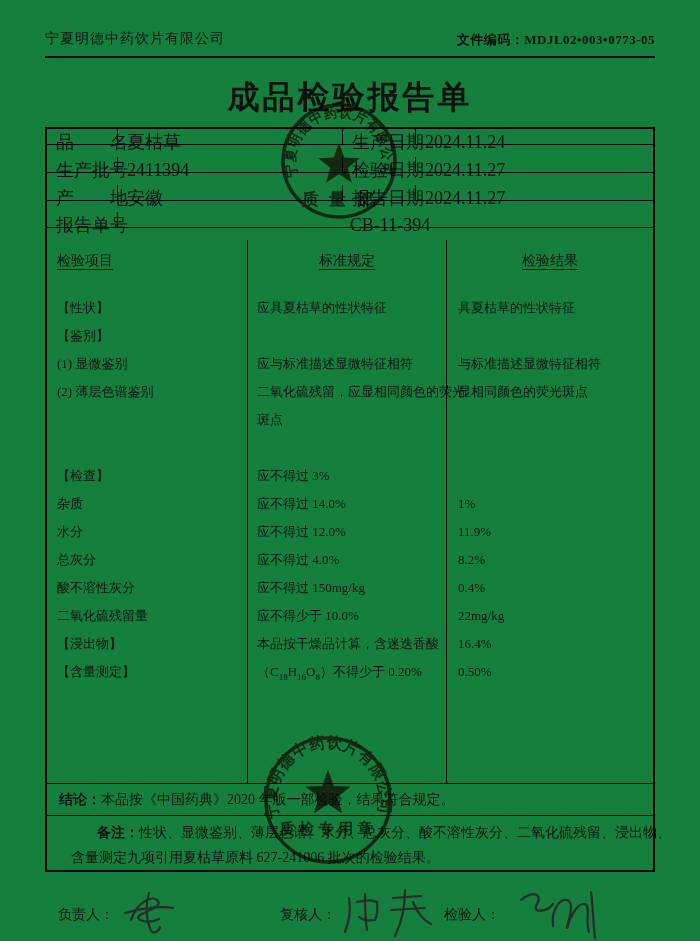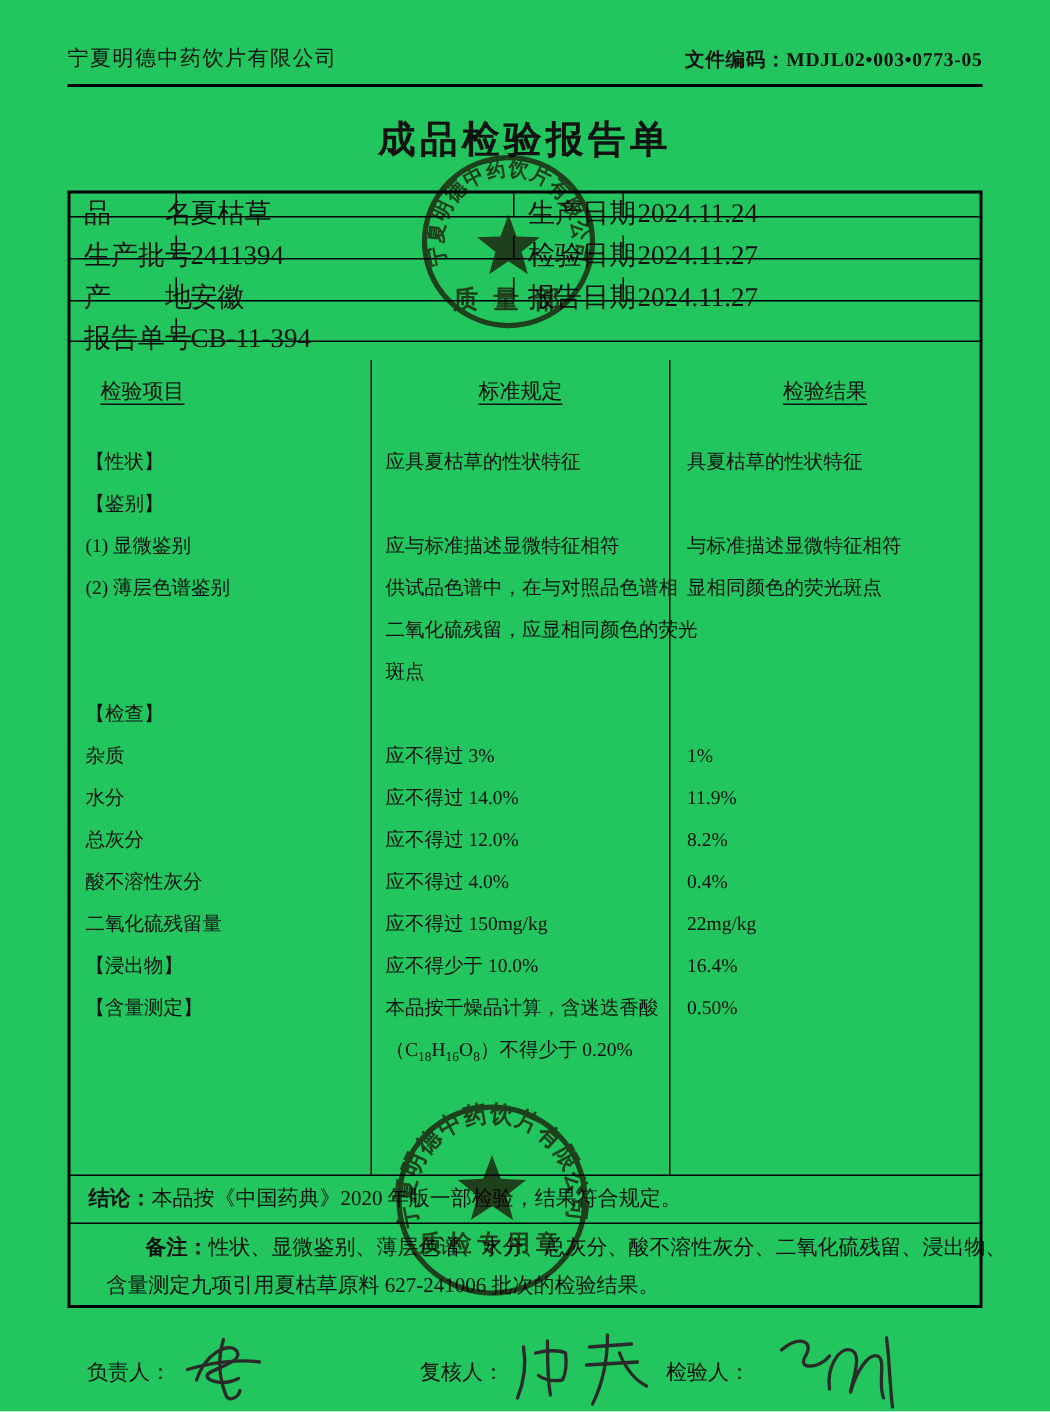--- a/index.html
+++ b/index.html
@@ -1,44 +1,44 @@
 <!DOCTYPE html>
 <html><head>
 <meta charset="utf-8">
 <style>
   html,body{margin:0;padding:0;background:#ffffff;}
   .page{
-    position:relative;width:700px;height:941px;background:#22c55e;
+    position:relative;width:700px;height:941px;background:#15803d;
     font-family:"Liberation Serif","DejaVu Serif",serif;color:#111;overflow:hidden;
   }
   
   .company{position:absolute;left:45px;top:30px;font-size:14px;letter-spacing:1px;}
   .doc-code{position:absolute;right:45px;top:31px;font-size:13px;font-weight:bold;letter-spacing:.5px;}
   .header-rule{position:absolute;left:45px;top:56px;width:610px;height:2px;background:#000;}
   .title{position:absolute;left:0;top:76px;width:700px;text-align:center;
-         font-size:25px;font-weight:bold;letter-spacing:3px;}
+         font-size:32px;font-weight:bold;letter-spacing:3px;}
   
   .doc-table{position:absolute;left:45px;top:127px;width:610px;height:745px;
              border:2px solid #000;box-sizing:border-box;display:flex;flex-direction:column;background:transparent;}
   
   .info-grid{display:grid;grid-template-columns:71px 225px 73px 237px;height:112px;}
   .ic{box-sizing:border-box;border-bottom:1px solid #000;font-size:18px;line-height:27px;height:16px;
       padding-left:9px;white-space:nowrap;overflow:visible;}
   .ic.lab{border-right:1px solid #000;}
   .ic.val{border-right:1px solid #000;}
   .ic.val2{border-right:none;}
-  .ic.span3{grid-column:2 / 5;border-right:none;}
+  .ic.span3{grid-column:2 / 5;border-right:none;text-align:center;}
   
   .main-cols{display:flex;height:548px;border-bottom:1px solid #000;box-sizing:border-box;}
   .mcol{box-sizing:border-box;height:100%;}
   .mcol1{width:201px;border-right:1px solid #000;}
   .mcol2{width:199px;border-right:1px solid #000;}
   .mcol3{width:206px;}
   .mhead{height:54px;box-sizing:border-box;padding-top:12px;font-size:14px;}
-  .mhead.left{padding-left:20px;text-align:left;}
+  .mhead.left{padding-left:10px;text-align:left;}
   .mhead.center{text-align:center;}
   .mhead span{text-decoration:underline;text-underline-offset:4px;}
   .mline{display:block;height:28px;line-height:28px;font-size:13px;white-space:pre;}
   .mcol1 .mline{padding-left:10px;}
   .mcol2 .mline{padding-left:9px;}
   .mcol3 .mline{padding-left:11px;}
   sub.fsub{font-size:9px;line-height:0;}
   
   .concl{height:32px;box-sizing:border-box;border-bottom:1px solid #000;
          font-size:14px;line-height:31px;padding-left:12px;white-space:nowrap;}
@@ -109,21 +109,20 @@
         <span class="mline">【浸出物】</span>
         <span class="mline">【含量测定】</span>
         <span class="mline"></span>
       </div>
 
       <div class="mcol mcol2">
         <div class="mhead center"><span>标准规定</span></div>
         <span class="mline">应具夏枯草的性状特征</span>
         <span class="mline"></span>
         <span class="mline">应与标准描述显微特征相符</span>
-        <span class="mline">供试品色谱中，在与对照品色谱相</span>
         <span class="mline">二氧化硫残留，应显相同颜色的荧光</span>
         <span class="mline">斑点</span>
         <span class="mline"></span>
         <span class="mline">应不得过 3%</span>
         <span class="mline">应不得过 14.0%</span>
         <span class="mline">应不得过 12.0%</span>
         <span class="mline">应不得过 4.0%</span>
         <span class="mline">应不得过 150mg/kg</span>
         <span class="mline">应不得少于 10.0%</span>
         <span class="mline">本品按干燥品计算，含迷迭香酸</span>

